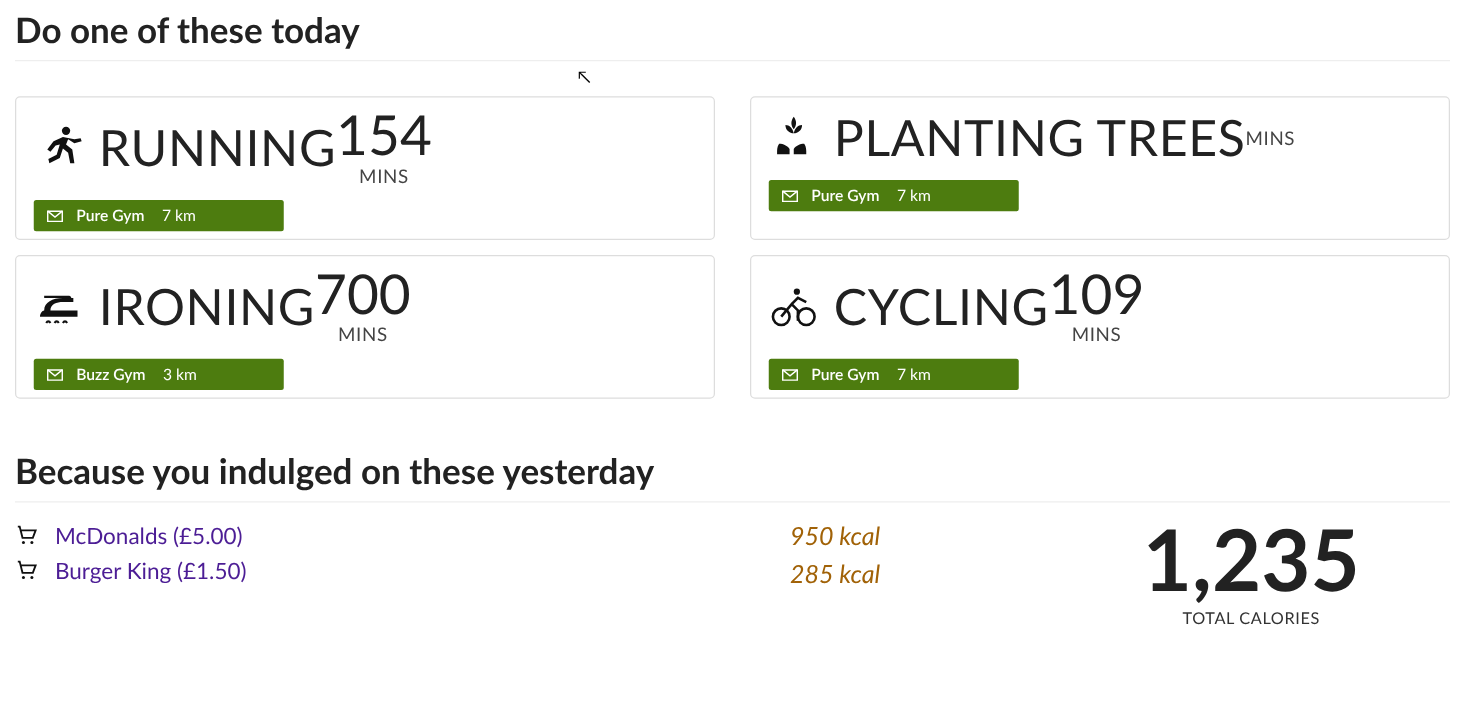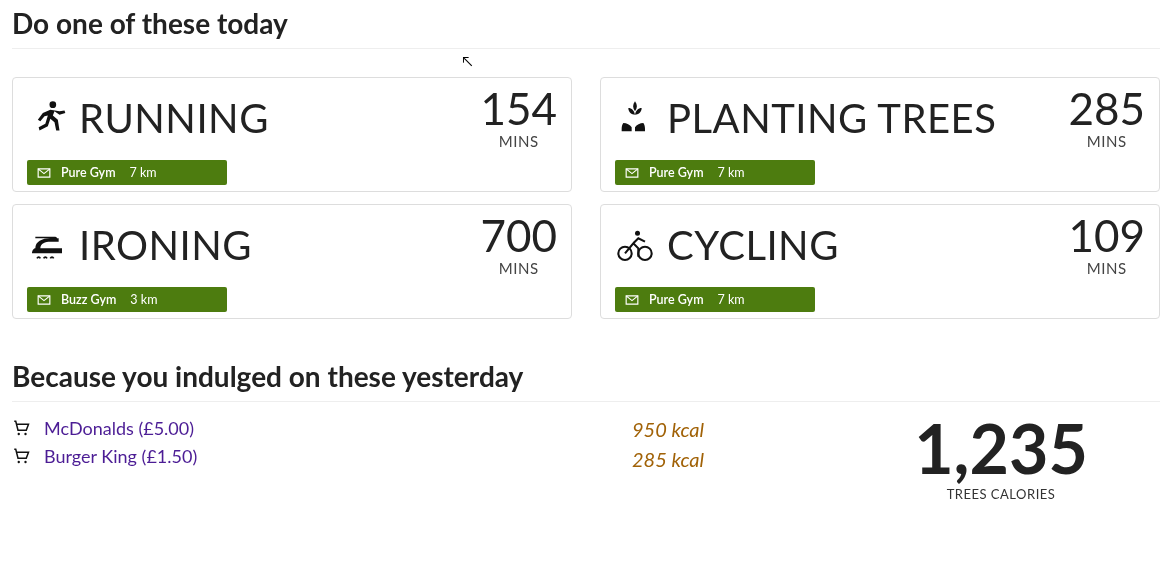--- a/index.html
+++ b/index.html
@@ -31,21 +31,20 @@
   .card {
     border: 1px solid #ddd;
     border-radius: 4px;
     padding: 8px 14px 0 14px;
     position: relative;
     min-height: 115px;
   }
   .card-head {
     display: flex;
     align-items: center;
-    justify-content: space-between;
   }
   .activity-left {
     display: flex;
     align-items: center;
     gap: 12px;
   }
   .activity-icon {
     width: 40px;
     height: 40px;
     display: flex;
@@ -171,21 +170,20 @@
     <div class="card-head">
       <div class="activity-left">
         <span class="activity-icon">
           <svg viewBox="0 0 48 48" fill="#111">
               <path d="M24 4c-3 4-3 8 0 12 3-4 3-8 0-12zM16 12c0 5 4 8 8 8-1-5-4-8-8-8zm16 0c-4 0-7 3-8 8 4 0 8-3 8-8zM10 30c4 0 8 2 10 5v5H8v-3c0-3 1-6 2-7zm14 5c2-3 6-5 10-5 1 1 2 4 2 7v3H24z"></path>
             </svg>
         </span>
         <span class="activity-name">PLANTING TREES</span>
       </div>
       <div class="mins-block">
-        <div class="mins-value">285</div>
         <div class="mins-label">MINS</div>
       </div>
     </div>
     <div class="badge">
       <span class="mail-icon">
         <svg viewBox="0 0 24 24" fill="#fff">
             <path d="M2 5h20v14H2z" fill="none" stroke="#fff" stroke-width="2"></path>
             <path d="M2 5l10 8 10-8" fill="none" stroke="#fff" stroke-width="2"></path>
           </svg>
       </span>
@@ -280,16 +278,16 @@
         </span>
         <span>Burger King (£1.50)</span>
       </div>
     </div>
     <div>
       <div class="kcal">950 kcal</div>
       <div class="kcal">285 kcal</div>
     </div>
     <div class="total-block">
       <div class="total-value">1,235</div>
-      <div class="total-label">TREES CALORIES</div>
+      <div class="total-label">TOTAL CALORIES</div>
     </div>
   </div>
 </div>
 
 </body></html>

